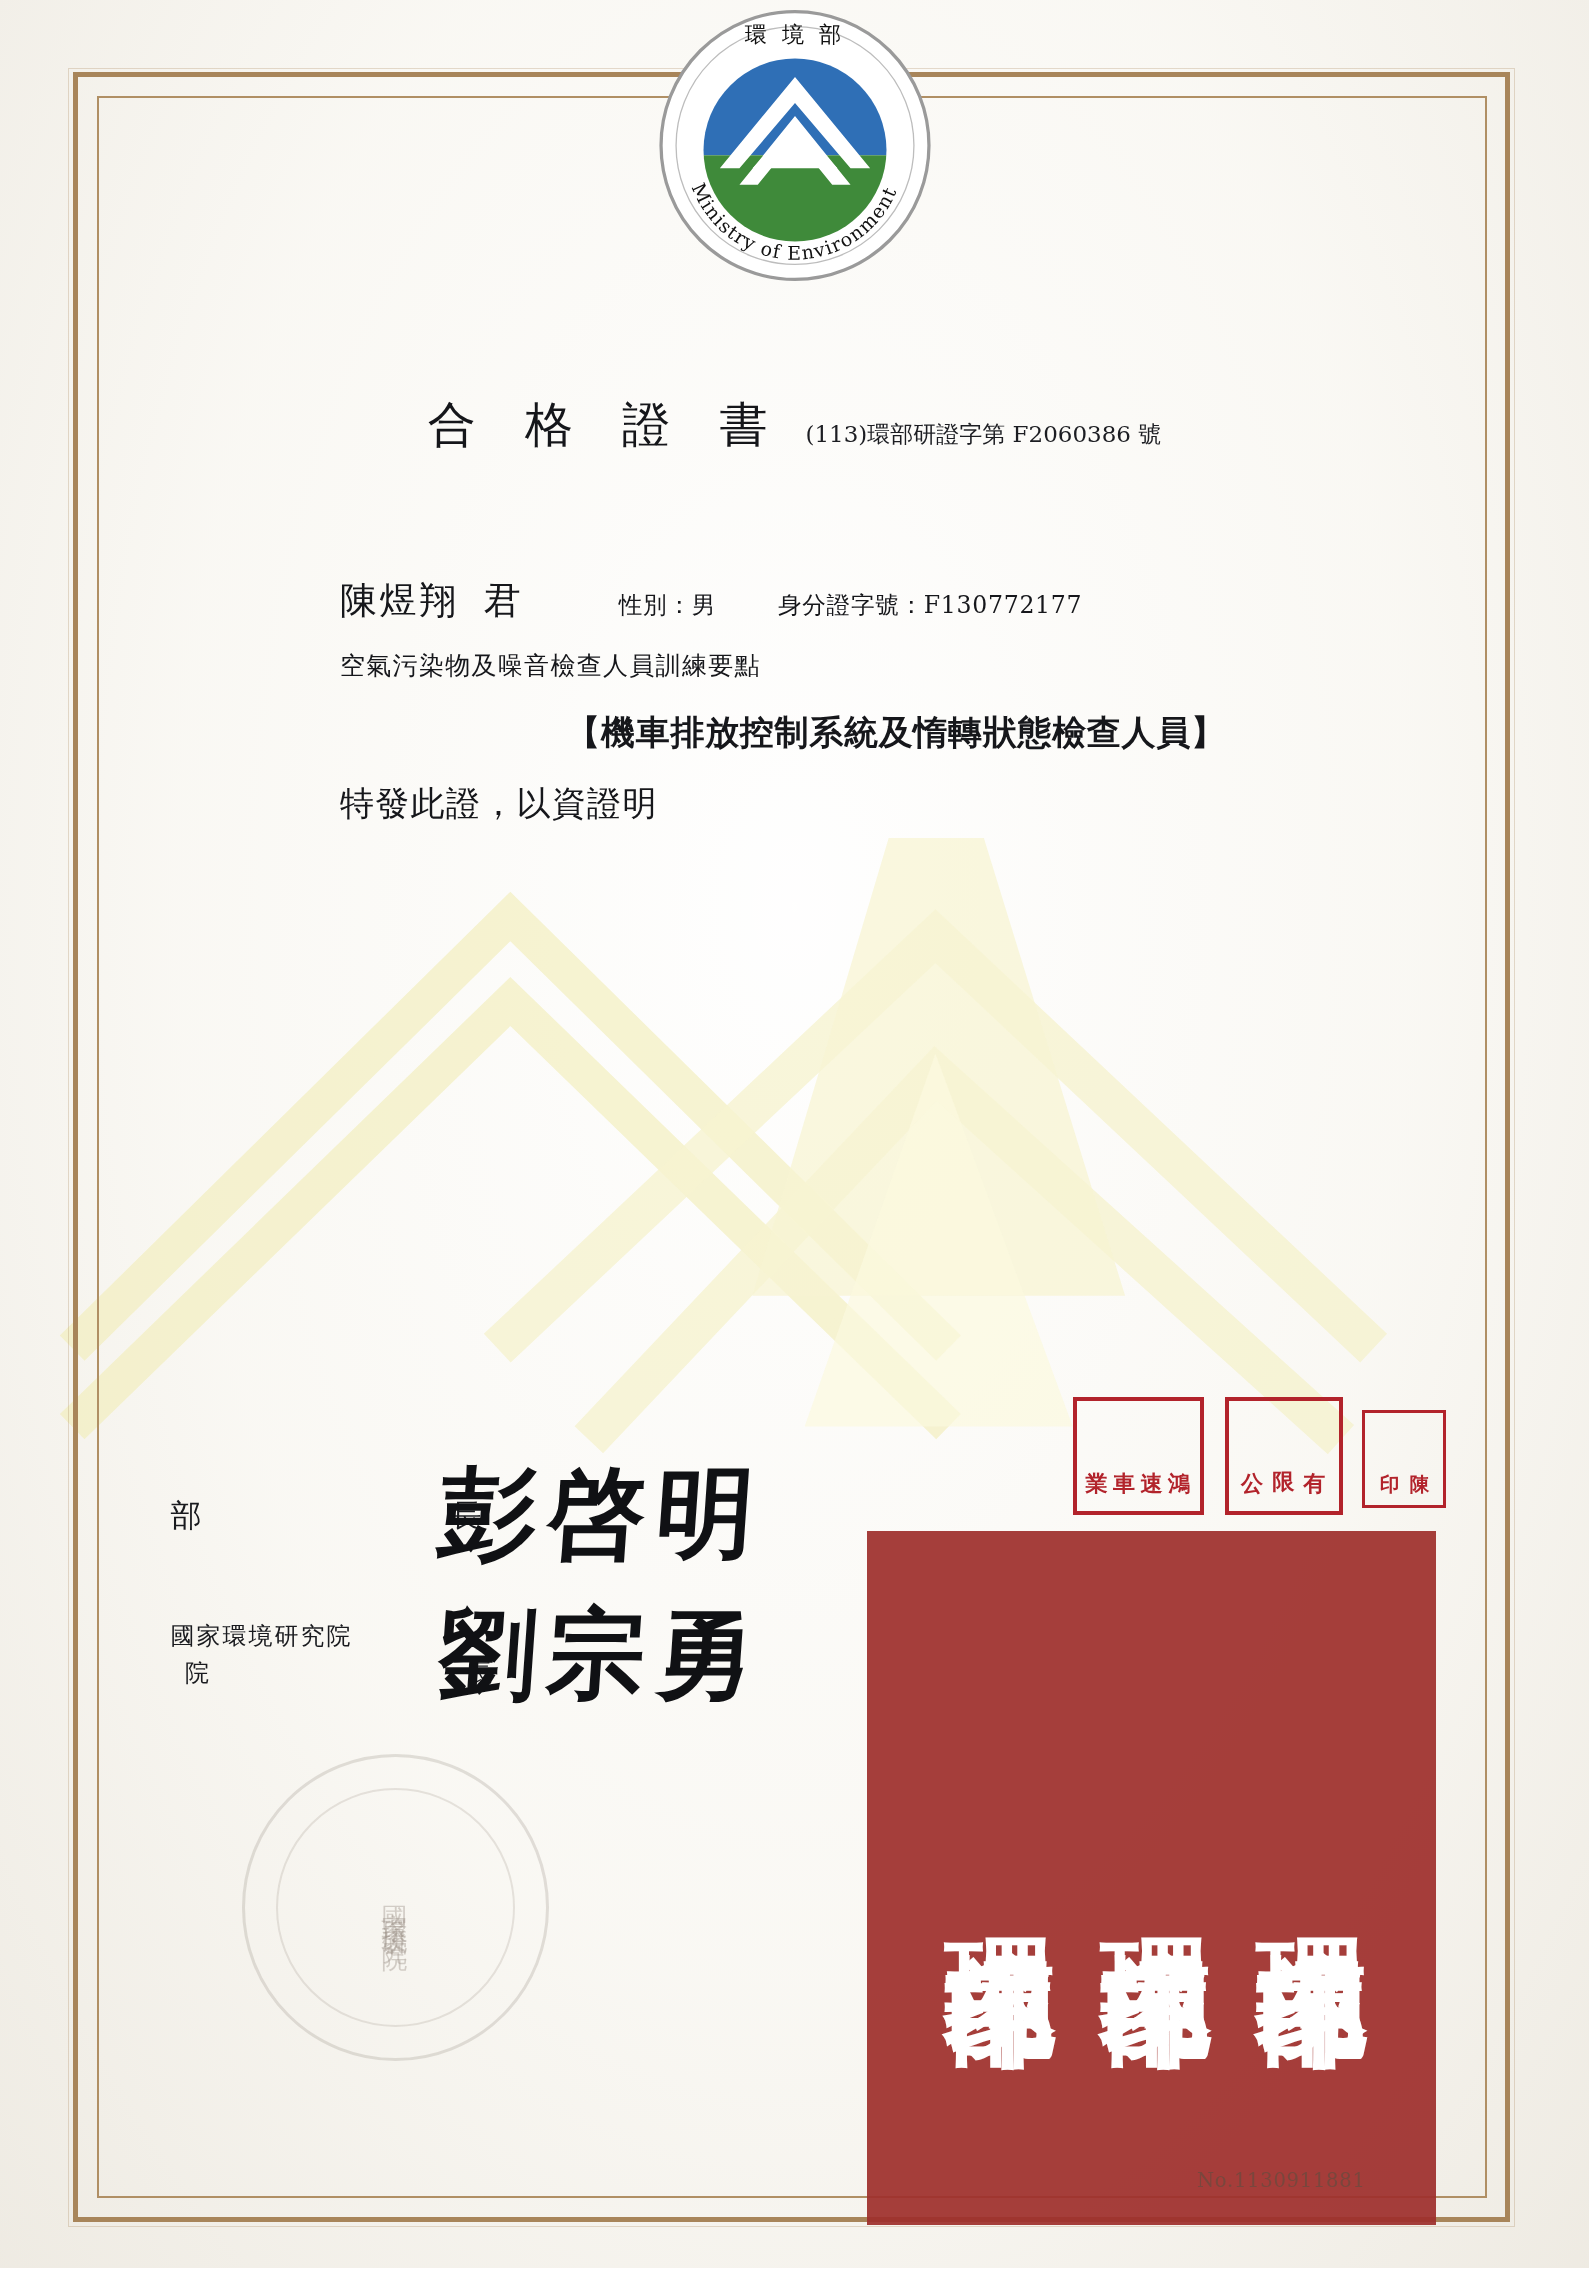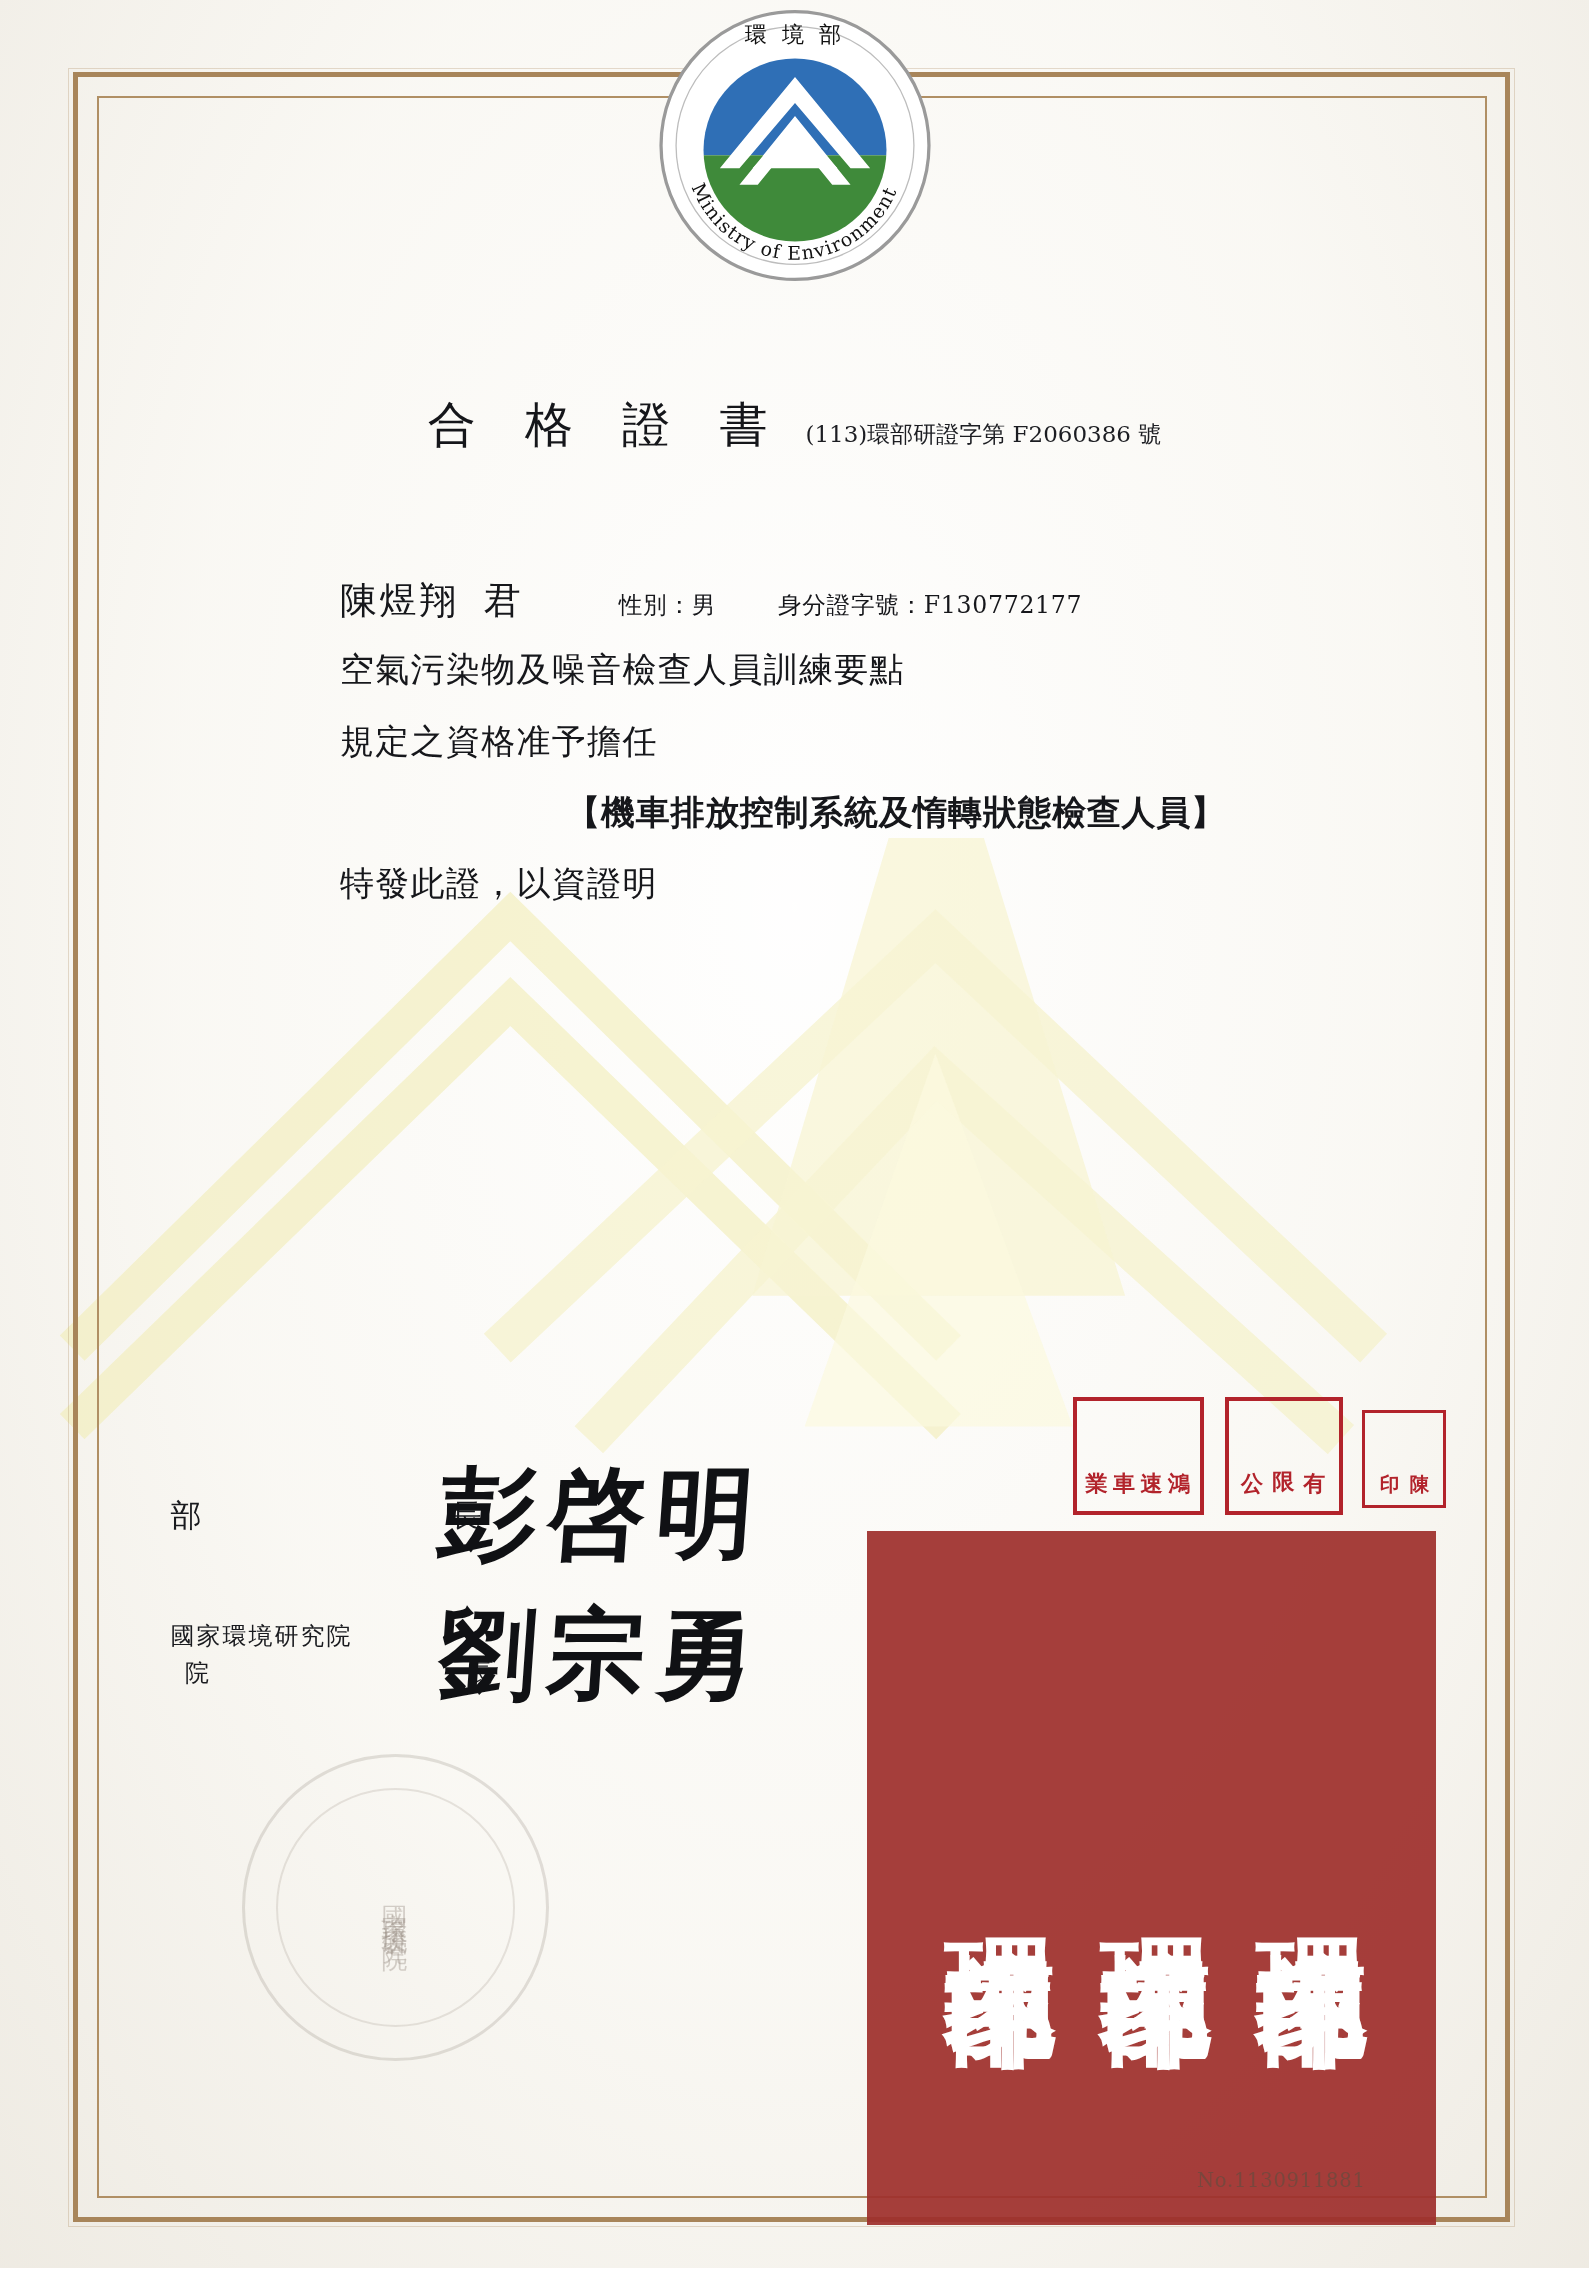--- a/index.html
+++ b/index.html
@@ -133,21 +133,21 @@
     font-size: 23.6px;
     margin-left: 98px;
     letter-spacing: 0.7px;
   }
   .meta2 {
     font-size: 23.6px;
     margin-left: 62px;
     letter-spacing: 0.7px;
   }
   .line-dob { font-size: 34px; }
-  .line-course { font-size: 34px; letter-spacing: 1.3px; font-family: Liberation Serif, serif; }
+  .line-course { font-size: 25px; letter-spacing: 1.3px; font-family: Liberation Serif, serif; }
   .line-rule { font-size: 34px; letter-spacing: 1.3px; }
   .line-scope {
     font-size: 34px;
     letter-spacing: 0.7px;
     font-weight: bold;
     text-align: center;
   }
   .line-close { font-size: 34px; letter-spacing: 1.3px; }
 
   
@@ -385,21 +385,20 @@
   <div class="title-row">
     <span class="title-main">合 格 證 書</span>
     <span class="title-serial">(113)環部研證字第 F2060386 號</span>
   </div>
 
   <div class="body-block">
     <div class="line name-line">
       <span class="nm">陳煜翔</span><span class="nm-suffix">君</span><span class="meta">性別：男</span><span class="meta2">身分證字號：F130772177</span>
     </div>
     <div class="line line-course">空氣污染物及噪音檢查人員訓練要點</div>
-    <div class="line line-rule">規定之資格准予擔任</div>
     <div class="line line-scope">【機車排放控制系統及惰轉狀態檢查人員】</div>
     <div class="line line-close">特發此證，以資證明</div>
   </div>
 
   <div class="seal-small" id="seal-company-1">
     <div class="cols">
       <div class="col">鴻</div>
       <div class="col">速</div>
       <div class="col">車</div>
       <div class="col">業</div>

